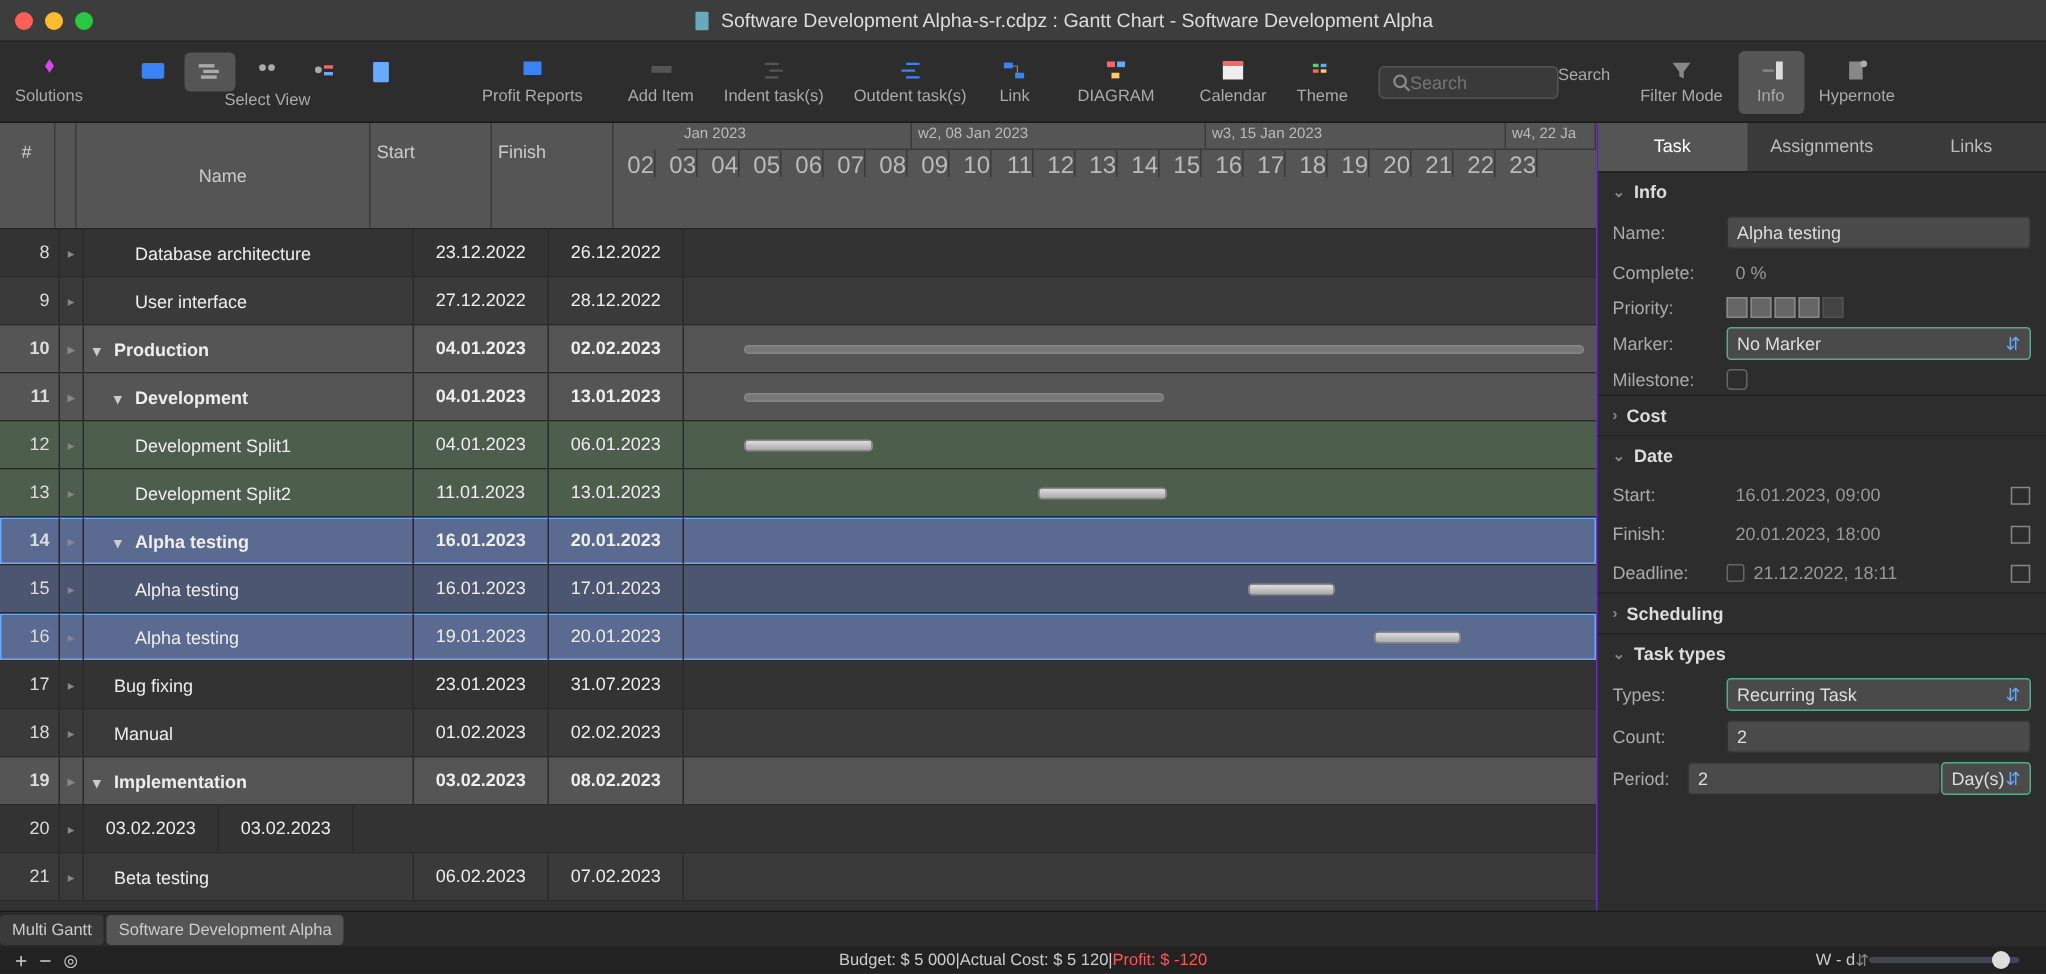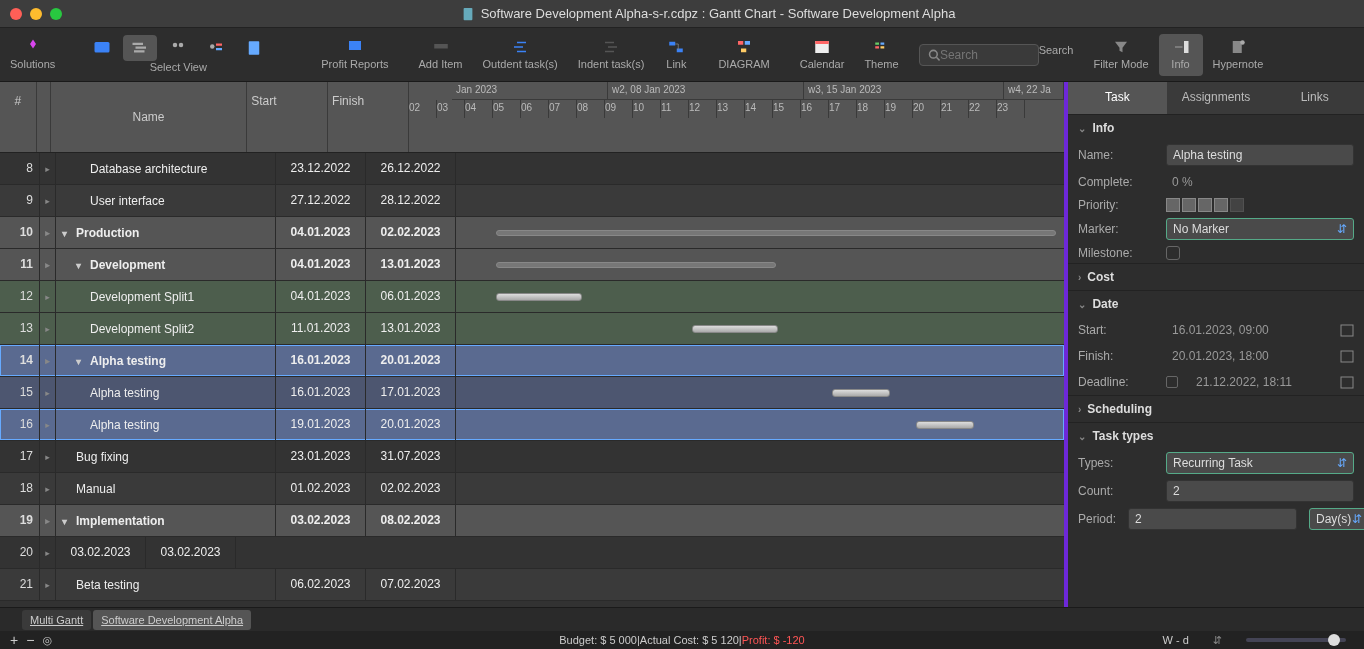--- a/index.html
+++ b/index.html
@@ -12,31 +12,31 @@
 .file-icon { width:14px; height:14px; }
 .toolbar { height: 54px; background: #2d2d2d; display: flex; align-items: center; border-bottom: 1px solid #1a1a1a; }
 .tool-btn { display: flex; flex-direction: column; align-items: center; gap: 2px; padding: 4px 10px; cursor: pointer; color: #aaa; font-size: 11px; }
 .tool-btn svg { width: 24px; height: 18px; }
 .tool-label { font-size: 11px; color:#aaa; padding-bottom:2px;}
 .tool-disabled { color: #555 !important; }
 .search-box { display:flex; align-items:center; background:#3a3a3a; border:1px solid #555; border-radius:4px; padding:3px 8px; width:120px; }
 .search-box input { background:transparent; border:none; color:#aaa; outline:none; width:100%; font-size:12px;}
 .main { display: flex; height: calc(100% - 28px - 54px - 24px - 18px); }
 .gantt-panel { flex: 1; display: flex; flex-direction: column; min-width:0; background:#323232;}
-.inspector { width: 300px; background: #2d2d2d; border-left: 4px solid #6d28d9; overflow-y:auto; font-size:12px;}
+.inspector { width: 300px; background: #2d2d2d; border-left: 1px solid #6d28d9; overflow-y:auto; font-size:12px;}
 .gantt-header { display: flex; background: #555; border-bottom: 1px solid #222; }
 .col-num { width: 40px; text-align: center; padding: 12px 4px; border-right: 1px solid #3a3a3a; }
 .col-disc { width: 16px; border-right: 1px solid #3a3a3a; }
 .col-name { width: 220px; text-align: center; padding: 28px 4px; border-right: 1px solid #3a3a3a; }
 .col-date { width: 90px; padding: 12px 4px; border-right: 1px solid #3a3a3a; }
 .timeline-head { flex: 1; display:flex; flex-direction:column;}
 .timeline-weeks { display:flex; height:18px; border-bottom:1px solid #3a3a3a;margin-left:43px;}
 .week-cell { font-size:10px; color:#bbb; padding:2px 4px; border-right:1px solid #3a3a3a; }
 .timeline-days { display:flex; height:18px;}
-.day-cell { width:28px; font-size:10px; color:#bbb; text-align:left; padding:2px 0; border-right:1px solid #3a3a3a; }
+.day-cell { width:28px; font-size:16px; color:#bbb; text-align:right; padding:2px 0; border-right:1px solid #3a3a3a; }
 .gantt-body { flex:1; overflow:auto; position:relative;}
 .gantt-row { display:flex; height:32px; align-items:stretch; border-bottom:1px solid #2a2a2a; background:#3a3a3a; }
 .gantt-row.dark { background:#333; }
 .gantt-row.group { background:#555; font-weight:bold; color:#fff;}
 .gantt-row.child-dev { background:#4d5e4d; }
 .gantt-row.child-alpha { background:#4d5670; }
 .gantt-row.selected { background:#5a6a90 !important; box-shadow: inset 0 0 0 1px #6af;}
 .cell-num { width:40px; text-align:right; padding:8px 6px; border-right:1px solid #2a2a2a; font-size:12px; color:#ddd;}
 .cell-disc { width:16px; border-right:1px solid #2a2a2a; display:flex; align-items:center; justify-content:center;}
 .cell-name { width:220px; padding:8px 6px; border-right:1px solid #2a2a2a; display:flex; align-items:center; gap:4px; color:#eee;}
@@ -44,34 +44,34 @@
 .cell-date { width:90px; text-align:center; padding:8px 4px; border-right:1px solid #2a2a2a; color:#eee; font-size:12px;}
 .cell-timeline { flex:1; position:relative; }
 .disclosure { cursor:pointer; font-size:9px; color:#888;}
 .collapse-icon { display:inline-block; width:10px; height:10px; font-size:10px; color:#ccc; cursor:pointer;}
 .bar { position:absolute; height:8px; top:12px; background:linear-gradient(#ddd,#aaa); border-radius:3px; border:1px solid #888;}
 .bar.group-bar { background:#777; height:6px; top:13px;}
 .inspector-tabs { display:flex; background:#3a3a3a;}
 .insp-tab { flex:1; text-align:center; padding:8px 0; cursor:pointer; color:#bbb; border-bottom:2px solid transparent;}
 .insp-tab.active { background:#555; color:#fff; }
 .insp-head { display:flex; align-items:center; gap:6px; padding:6px 10px; color:#ddd; font-weight:bold; cursor:pointer; border-top:1px solid #222;}
-.insp-row { display:flex; align-items:center; padding:3px 10px; gap:12px;}
+.insp-row { display:flex; align-items:center; padding:3px 10px; gap:0;}
 .insp-label { width:76px; color:#aaa; font-size:12px;}
 .insp-input { flex:1; background:#4a4a4a; border:1px solid #333; border-radius:3px; padding:3px 6px; color:#ddd; font-size:12px;}
 .insp-readonly { flex:1; color:#999; padding:3px 6px; font-size:12px;}
 .insp-select { flex:1; background:#4a4a4a; border:1px solid #5a8; border-radius:3px; padding:3px 6px; color:#ddd; display:flex; justify-content:space-between; align-items:center; font-size:12px;}
 .priority-boxes { display:flex; gap:2px;}
 .pbox { width:14px; height:14px; background:#666; border:1px solid #888;}
-.footer-tabs { height:24px; background:#2a2a2a; display:flex; align-items:center; padding:0 22px; border-top:1px solid #1a1a1a; gap:2px;text-decoration:underline;}
+.footer-tabs { height:24px; background:#2a2a2a; display:flex; align-items:center; padding:0 0; border-top:1px solid #1a1a1a; gap:2px;}
 .ftab { padding:4px 8px; background:#3a3a3a; border-radius:3px; font-size:11px; color:#ccc; cursor:pointer;}
 .ftab.active { background:#555;}
 .statusbar { height:18px; background:#222; display:flex; align-items:center; padding:0 10px; font-size:11px; color:#ccc; position:relative;}
 .status-center { position:absolute; left:50%; transform:translateX(-50%);}
 .profit-neg { color:#f55;}
-.zoom { position:absolute; right:18px; display:flex; align-items:center; gap:24px;}
+.zoom { position:absolute; right:18px; display:flex; align-items:center; gap:0;}
 .zoom-slider { width:100px; height:4px; background:#445; border-radius:2px; position:relative;}
 .zoom-thumb { position:absolute; right:6px; top:-4px; width:12px; height:12px; background:#ddd; border-radius:50%;}
 .chev { font-size:10px; color:#888;}
 </style>
 </head>
 <body>
 
 <div class="titlebar">
   <div class="traffic">
     <div class="dot red"></div>
@@ -136,31 +136,31 @@
       </svg>
       <span class="tool-label">Profit Reports</span>
     </div>
   <div style="width:10px"></div>
   <div class="tool-btn tool-disabled">
       <svg viewBox="0 0 24 24">
         <rect x="3" y="8" width="18" height="6" fill="#555"></rect>
       </svg>
       <span class="tool-label">Add Item</span>
     </div>
+  <div class="tool-btn tool-disabled">
+      <svg viewBox="0 0 24 24">
+        <path d="M4 6h12M8 12h12M4 18h12" stroke="#555" stroke-width="2"></path>
+      </svg>
+      <span class="tool-label">Indent task(s)</span>
+    </div>
   <div class="tool-btn">
       <svg viewBox="0 0 24 24">
         <path d="M8 6h12M4 12h12M8 18h12" stroke="#3b82f6" stroke-width="2"></path>
       </svg>
       <span class="tool-label">Outdent task(s)</span>
-    </div>
-  <div class="tool-btn tool-disabled">
-      <svg viewBox="0 0 24 24">
-        <path d="M4 6h12M8 12h12M4 18h12" stroke="#555" stroke-width="2"></path>
-      </svg>
-      <span class="tool-label">Indent task(s)</span>
     </div>
   <div class="tool-btn">
       <svg viewBox="0 0 24 24">
         <rect x="3" y="5" width="8" height="5" fill="#3b82f6"></rect>
         <rect x="13" y="14" width="8" height="5" fill="#3b82f6"></rect>
         <path d="M11 8h4v8" stroke="#888" fill="none"></path>
       </svg>
       <span class="tool-label">Link</span>
     </div>
   <div style="width:10px"></div>

